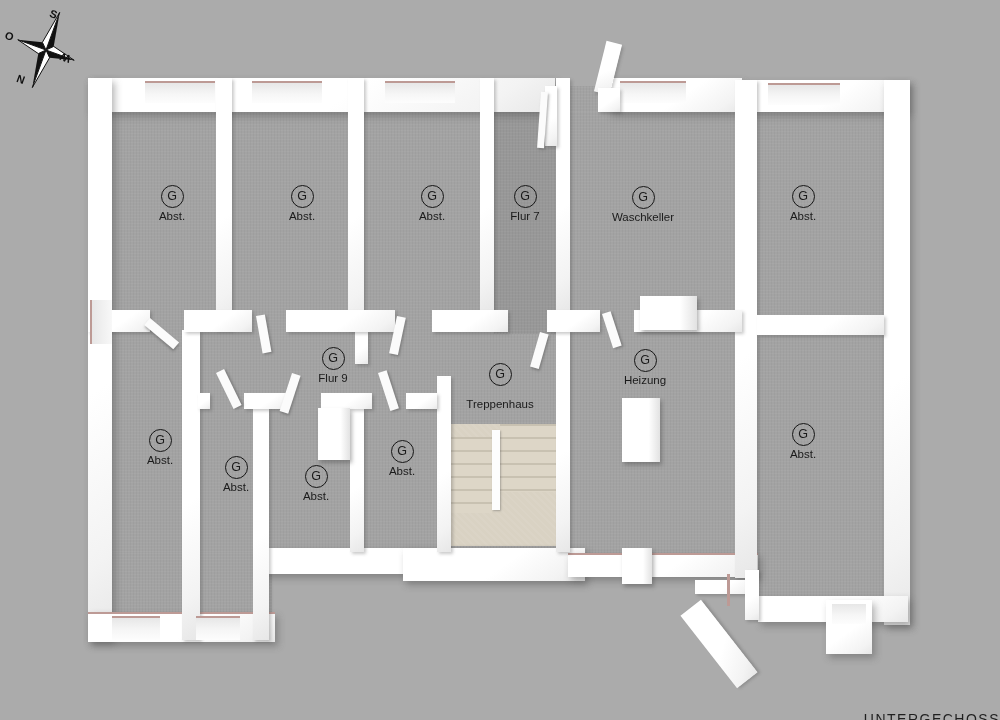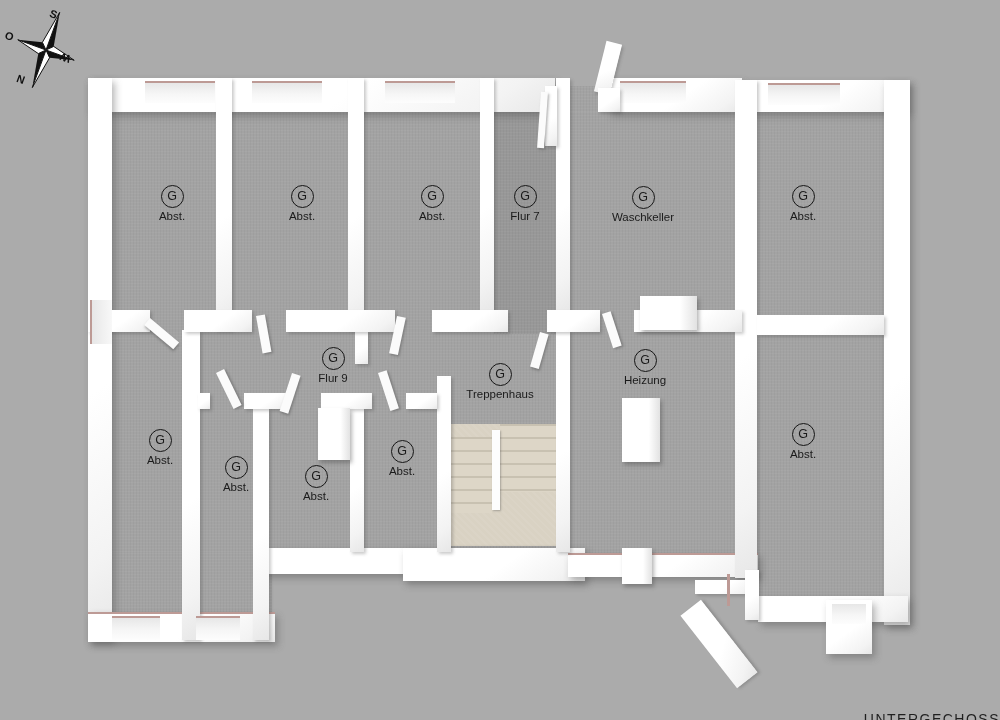--- a/index.html
+++ b/index.html
@@ -28,21 +28,21 @@
   .steps{position:absolute;background-image:repeating-linear-gradient(180deg,#c8c1b1 0 2px,#ddd6c7 2px 13px);}
   .divider{position:absolute;background:#fdfdfd;box-shadow:1px 1px 2px rgba(70,70,70,.35);}
   .obj{position:absolute;background:linear-gradient(90deg,#ffffff 70%,#e2e2e2 100%);
     box-shadow:2px 3px 4px rgba(70,70,70,.4);}
   .accent-line{position:absolute;background:var(--sill-accent);}
   .rlabel{position:absolute;width:90px;display:flex;flex-direction:column;align-items:center;
     z-index:60;color:var(--text);}
   .rlabel .g{width:21px;height:21px;border:1.6px solid #161616;border-radius:50%;
     display:flex;align-items:center;justify-content:center;font-size:12.5px;line-height:1;}
   .rlabel .nm{font-size:11.5px;margin-top:2px;white-space:nowrap;}
-  .gap-lg .nm{margin-top:2px;}
+  .gap-lg .nm{margin-top:12px;}
   #compass{position:absolute;left:0;top:4;width:112,;width:112px;height:108px;z-index:70;}
   .cl{position:absolute;font-size:11px;font-weight:bold;color:#111;}
   #caption{position:absolute;left:0;top:663;top:663px;width:1000px;text-align:right;
     font-size:14px;letter-spacing:1.5px;color:#1f1f1f;z-index:70;margin-top:48px;}
 </style>
 </head>
 <body>
 
 <div id="canvas">
 

